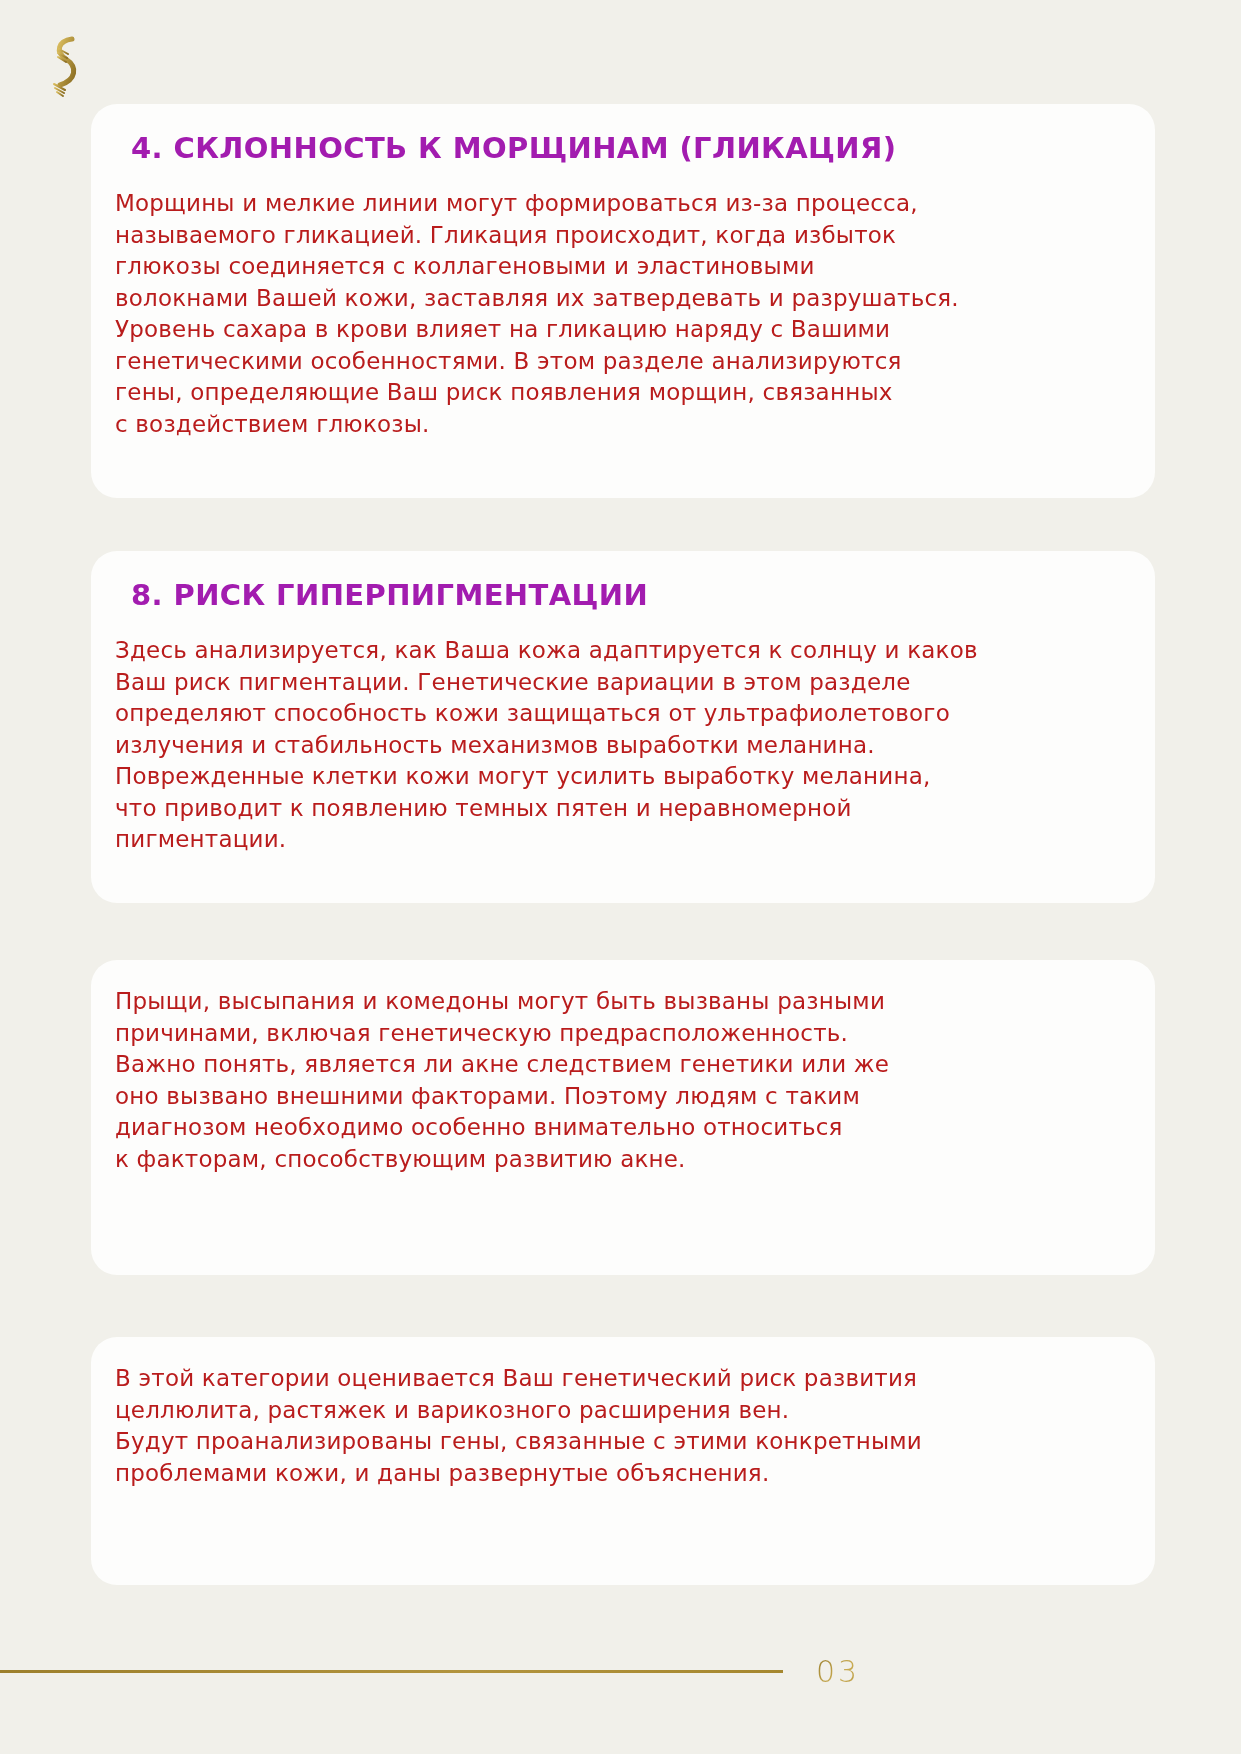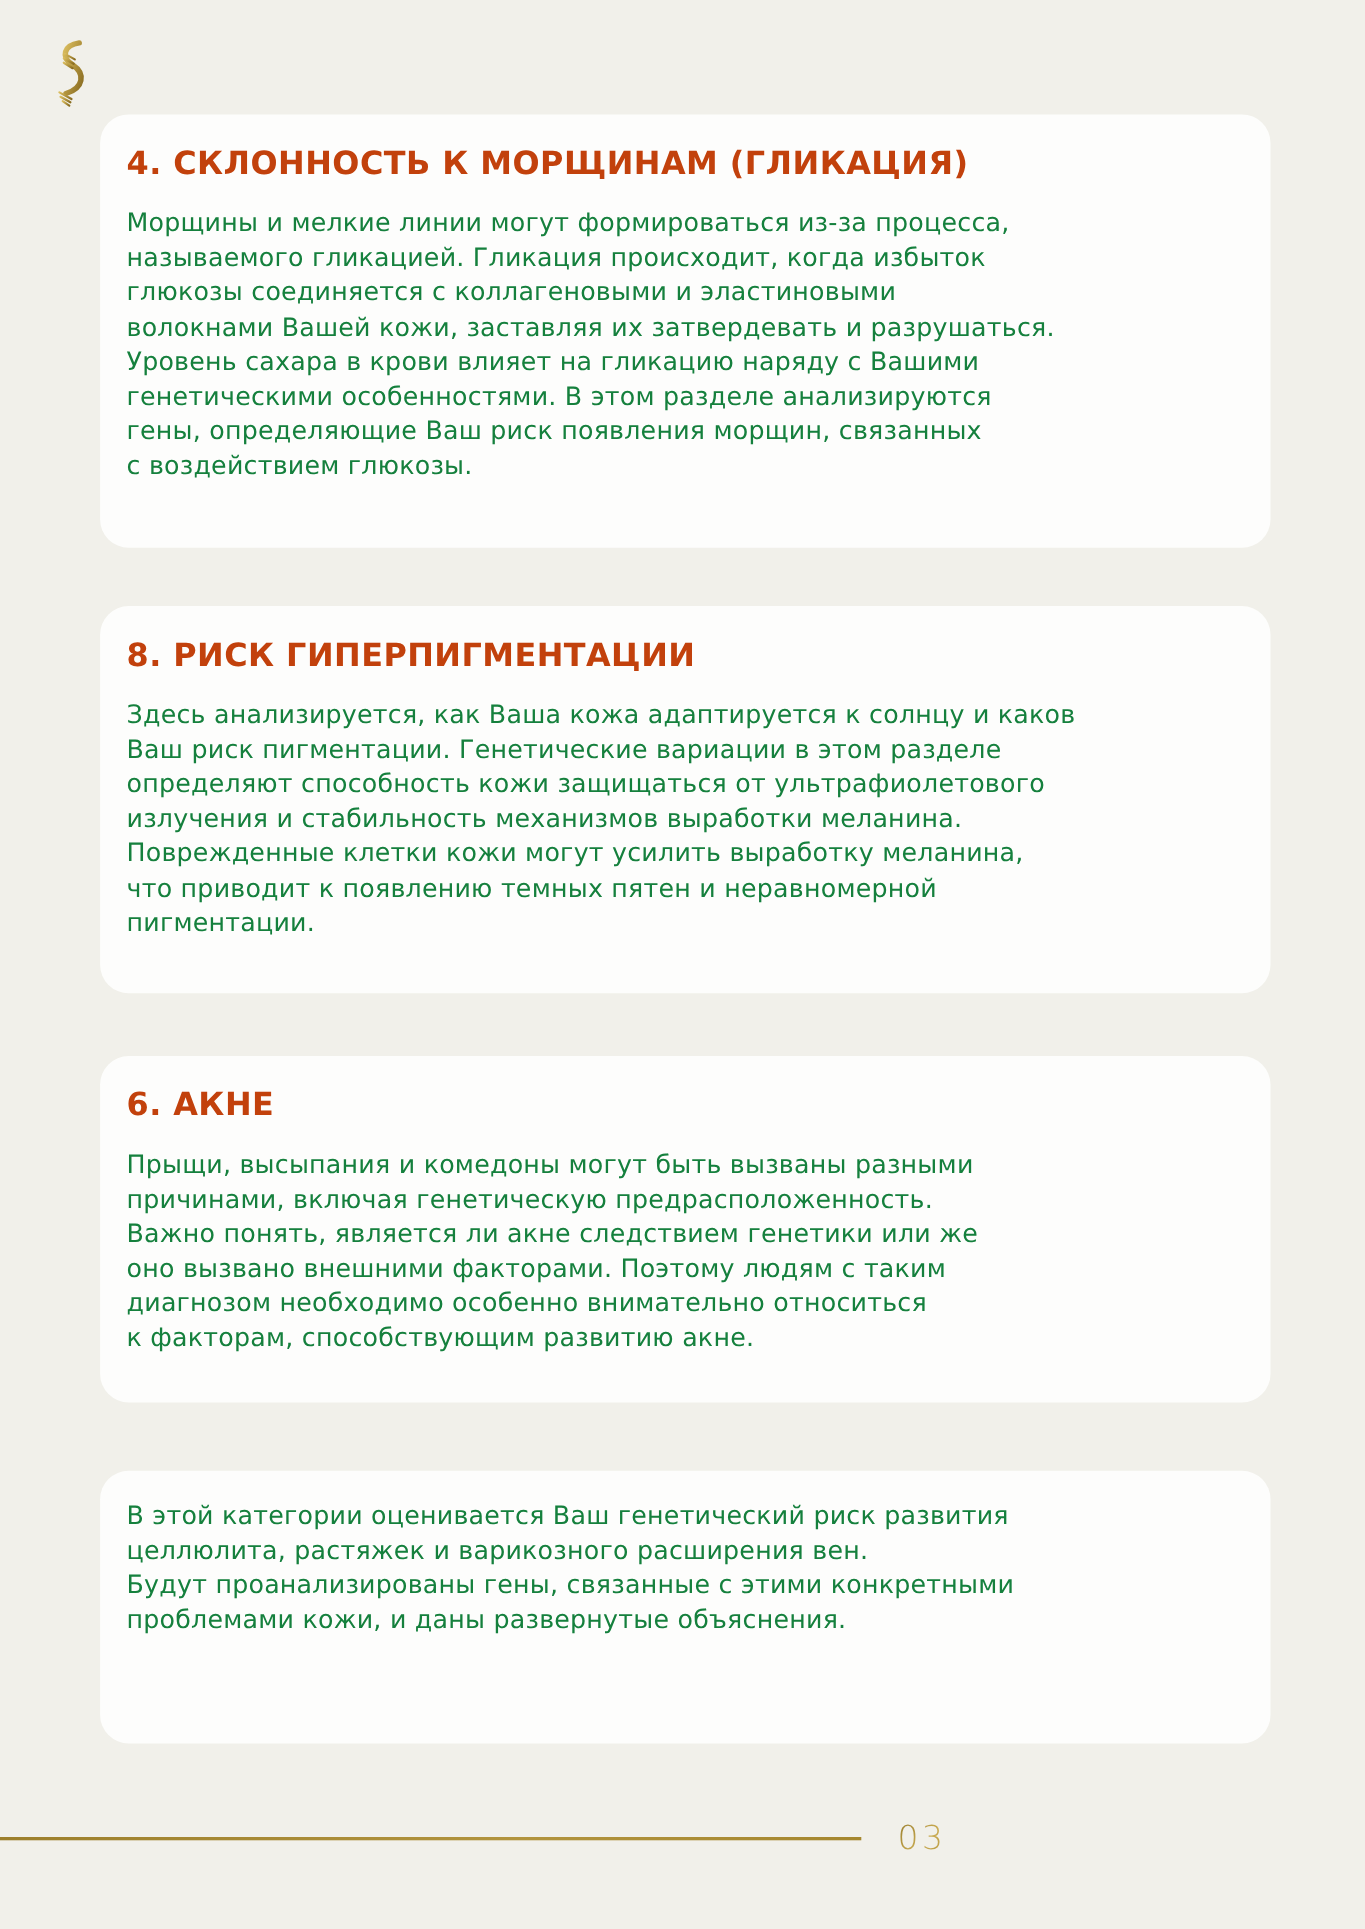--- a/index.html
+++ b/index.html
@@ -25,34 +25,34 @@
   .card {
     position: absolute;
     left: 91px;
     width: 1064px;
     background: #fdfdfc;
     border-radius: 26px;
     padding: 26px 40px 42px 24px;
     box-sizing: border-box;
   }
   .card h2 {
-    margin: 0 0 22px 0;
+    margin: 0 0 22px 16px;
     font-size: 29px;
     line-height: 36px;
     font-weight: 700;
     letter-spacing: 0.4px;
-    color: #c2410c;
+    color: #a21caf;
   }
   .card p {
     margin: 0;
     font-size: 23px;
     line-height: 31.5px;
     font-weight: 500;
     letter-spacing: 0.2px;
-    color: #15803d;
+    color: #b91c1c;
     white-space: pre-line;
   }
   #card-glycation      { top: 104px;  min-height: 394px; }
   #card-pigmentation   { top: 551px;  min-height: 352px; }
   #card-acne           { top: 960px;  min-height: 315px; }
   #card-aesthetic      { top: 1337px; min-height: 248px; }
   .footer-line {
     position: absolute;
     left: 0;
     top: 1670px;
@@ -116,21 +116,20 @@
     <p>Здесь анализируется, как Ваша кожа адаптируется к солнцу и каков
 Ваш риск пигментации. Генетические вариации в этом разделе
 определяют способность кожи защищаться от ультрафиолетового
 излучения и стабильность механизмов выработки меланина.
 Поврежденные клетки кожи могут усилить выработку меланина,
 что приводит к появлению темных пятен и неравномерной
 пигментации.</p>
   </section>
 
   <section class="card" id="card-acne">
-    <h2>6. АКНЕ</h2>
     <p>Прыщи, высыпания и комедоны могут быть вызваны разными
 причинами, включая генетическую предрасположенность.
 Важно понять, является ли акне следствием генетики или же
 оно вызвано внешними факторами. Поэтому людям с таким
 диагнозом необходимо особенно внимательно относиться
 к факторам, способствующим развитию акне.</p>
   </section>
 
   <section class="card" id="card-aesthetic">
     <p>В этой категории оценивается Ваш генетический риск развития

